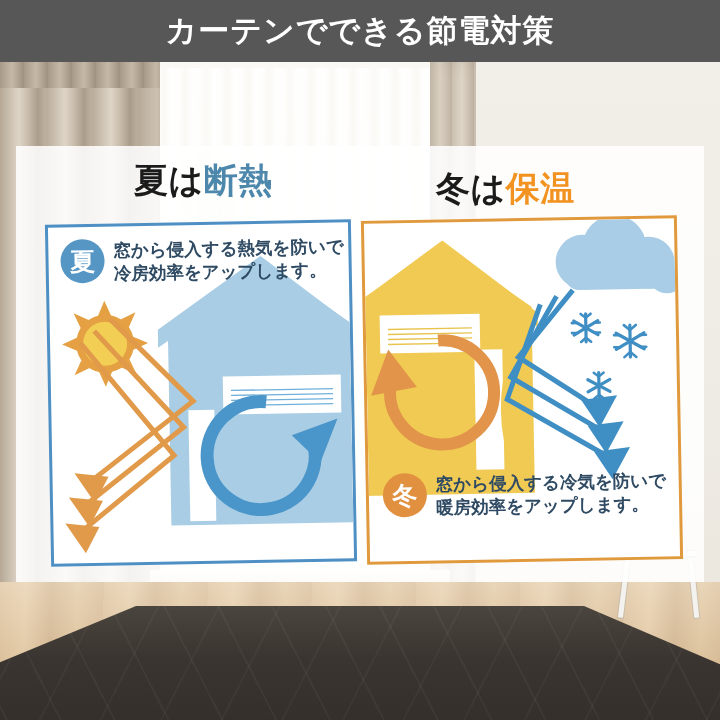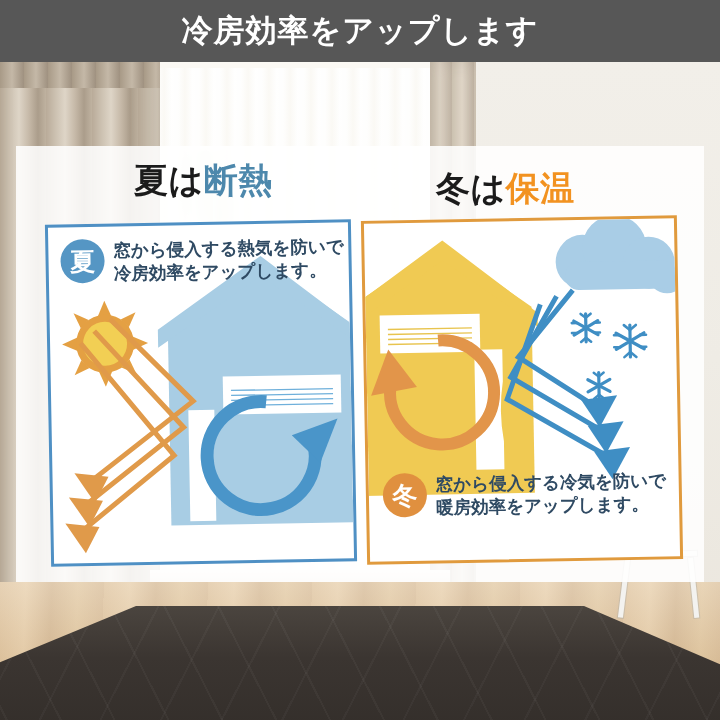--- a/index.html
+++ b/index.html
@@ -132,21 +132,21 @@
     <div class="bg-floor"></div>
     <div class="bg-floor-shade"></div>
     <div class="leg leg3"></div>
     <div class="leg leg1"></div>
     <div class="leg leg2"></div>
     <div class="bg-rug"></div>
     <div class="bg-rug-tex"></div>
   </div>
 
   <div class="header">
-    <h1>冷房効率をアップします</h1>
+    <h1>カーテンでできる節電対策</h1>
   </div>
 
   <div class="overlay"></div>
 
   <div class="heads">
     <div class="head head-summer"><span class="k-black">夏は</span><span class="k-blue">断熱</span></div>
     <div class="head head-winter"><span class="k-black">冬は</span><span class="k-orange">保温</span></div>
   </div>
 
   <div class="panel panel-summer">

